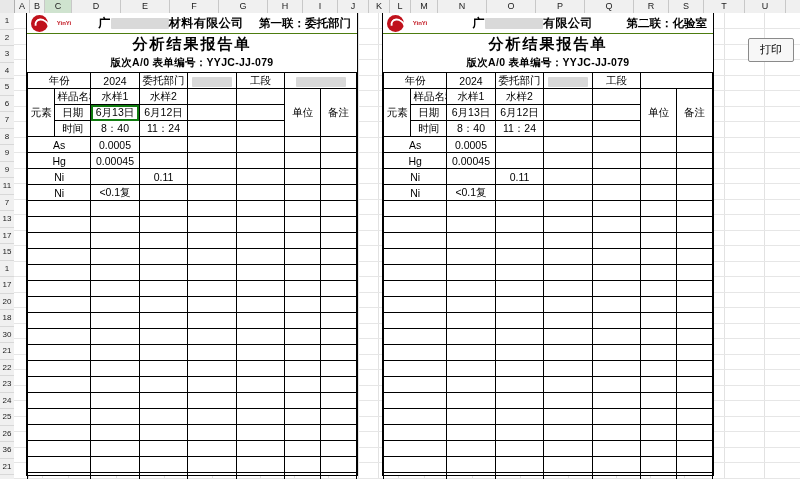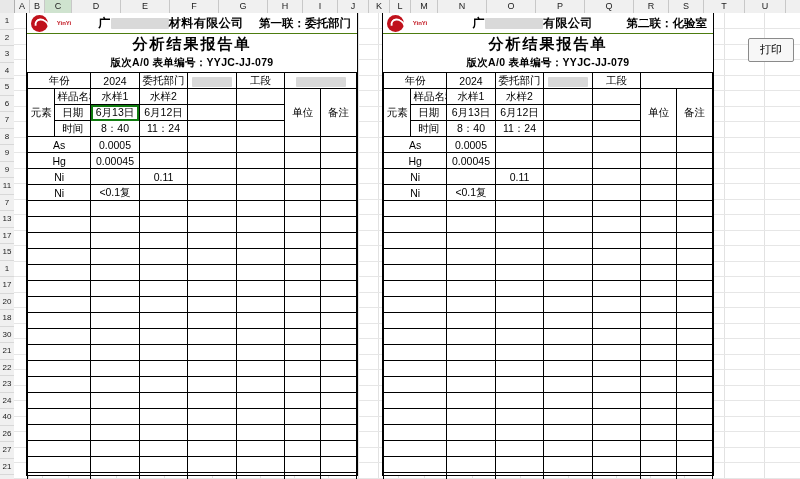--- a/index.html
+++ b/index.html
@@ -167,23 +167,23 @@
     <div class="rh">15</div>
     <div class="rh">1</div>
     <div class="rh">17</div>
     <div class="rh">20</div>
     <div class="rh">18</div>
     <div class="rh">30</div>
     <div class="rh">21</div>
     <div class="rh">22</div>
     <div class="rh">23</div>
     <div class="rh">24</div>
-    <div class="rh">40</div>
+    <div class="rh">25</div>
     <div class="rh">26</div>
-    <div class="rh">27</div>
+    <div class="rh">36</div>
     <div class="rh">21</div>
     <div class="rh">29</div>
 
   </div>
 
   <div id="grid">
     <div class="gridlines">
       <div class="v" style="left:14px"></div>
       <div class="v" style="left:28px"></div>
       <div class="v" style="left:54px"></div>

